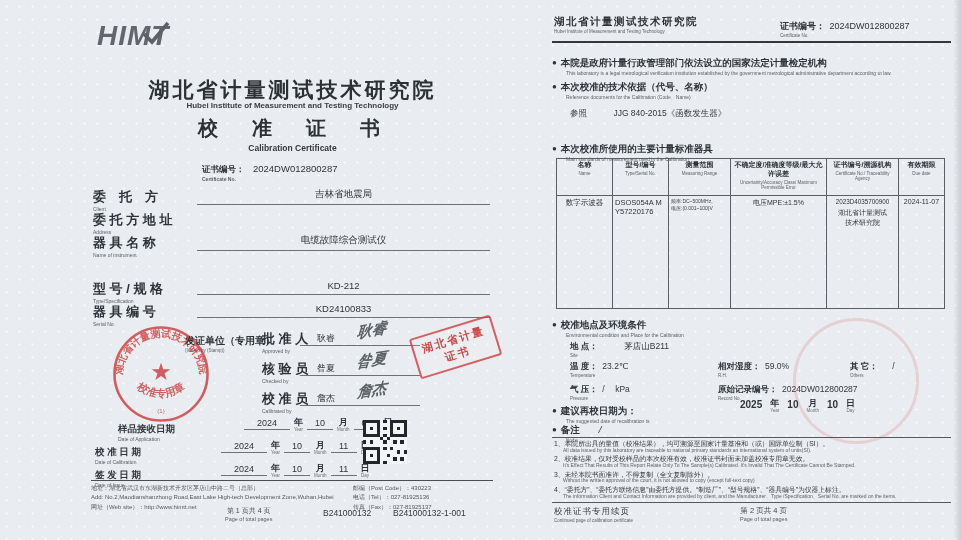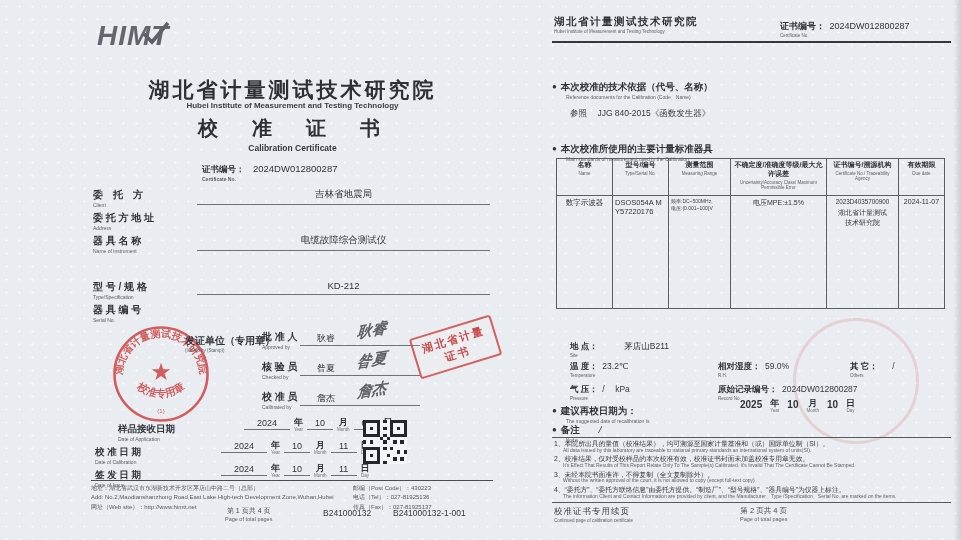--- a/index.html
+++ b/index.html
@@ -18,21 +18,21 @@
     background:linear-gradient(to right,rgba(120,130,140,0),rgba(120,130,140,.28));}
   
   .cnb{font-weight:700;color:#2f343a;}
   .enl{color:#5a5f65;}
   .center{text-align:center;width:100%;}
   
   .logo-wrap{font-style:italic;font-weight:900;font-size:28px;color:#63676d;letter-spacing:1px;}
   .logo-check{position:absolute;left:45px;top:1px;}
   .f-row{position:absolute;left:0;width:415px;height:22px;}
   .f-lab{position:absolute;left:8px;top:0;width:100px;}
-  .f-cn{font-size:10px;font-weight:700;color:#2f343a;white-space:nowrap;}
+  .f-cn{font-size:13px;font-weight:700;color:#2f343a;white-space:nowrap;}
   .f-en{font-size:5px;color:#5a5f65;margin-top:0px;}
   .f-val{position:absolute;left:112px;top:0;width:293px;text-align:center;
     font-size:9.5px;color:#2f343a;border-bottom:1px solid #6d7277;padding-bottom:3px;}
   .sig-row{position:absolute;left:0;width:415px;}
   .sig-line{position:absolute;left:215px;top:15px;width:120px;border-bottom:1px solid #6d7277;}
   .sig-script{display:inline-block;font-size:15px;font-weight:700;font-style:italic;
     color:#3b4046;opacity:.8;transform:rotate(-9deg) skewX(-14deg);}
   .date-row{position:absolute;left:10px;width:400px;display:flex;align-items:flex-start;}
   .dl{width:122px;}
   .dnum{text-align:center;border-bottom:1px solid #6d7277;font-size:9px;color:#2f343a;
@@ -114,20 +114,21 @@
         <div class="f-cn">型 号 / 规 格</div>
       <div class="f-en">Type/Specification</div>
       </div>
     <div class="f-val">KD-212</div>
   </div>
   <div class="f-row" style="top:303px;">
     <div class="f-lab">
         <div class="f-cn">器 具 编 号</div>
       <div class="f-en">Serial No.</div>
       </div>
+    <div class="f-val">KD24100833</div>
   </div>
 
   <svg class="abs" style="left:26px;top:324px;opacity:.88;" width="100" height="100" viewBox="0 0 100 100">
     <defs>
       <path id="arcTop" d="M11,52 a39,39 0 1,1 78,0.1" fill="none"></path>
       <path id="arcBot" d="M18,58 Q50,88 82,58" fill="none"></path>
     </defs>
     <circle cx="50" cy="50" r="46.5" fill="none" stroke="#cf4a4a" stroke-width="2.6"></circle>
     <text fill="#cf4a4a" font-size="10" font-weight="bold">
       <textPath href="#arcTop" startOffset="1">湖北省计量测试技术研究院</textPath>
@@ -297,27 +298,31 @@
     <div style="font-size:10.5px;font-weight:700;letter-spacing:1.5px;color:#2c3136;">湖北省计量测试技术研究院</div>
     <div class="r-h-en" style="font-size:4.5px;">Hubei Institute of Measurement and Testing Technology</div>
   </div>
   <div class="abs" style="left:240px;top:15px;">
     <span class="cnb" style="font-size:9px;">证书编号：</span>
     <span style="font-size:9px;color:#2f343a;">2024DW012800287</span>
     <div class="r-h-en" style="font-size:4.5px;">Certificate No.</div>
   </div>
   <div class="abs rule" style="left:12px;top:41px;width:399px;"></div>
 
+  <div class="abs" style="left:12px;top:52px;width:400px;">
+    <span class="bullet">●</span><span class="r-h-cn">本院是政府计量行政管理部门依法设立的国家法定计量检定机构</span>
+    <div class="r-h-en" style="margin-left:14px;">This laboratory is a legal metrological verification institution established by the government metrological administrative department according to law.</div>
+  </div>
 
   <div class="abs" style="left:12px;top:76px;width:400px;">
     <span class="bullet">●</span><span class="r-h-cn">本次校准的技术依据（代号、名称）</span>
     <div class="r-h-en" style="margin-left:14px;">Reference documents for the Calibration (Code、Name)</div>
     <div style="margin-left:18px;margin-top:8px;font-size:8.5px;color:#33383d;">
       <span>参照</span>
-      <span style="margin-left:8px;text-align:right;">JJG 840-2015《函数发生器》</span>
+      <span style="margin-left:24px;text-align:right;">JJG 840-2015《函数发生器》</span>
     </div>
   </div>
 
   <div class="abs" style="left:12px;top:138px;width:400px;">
     <span class="bullet">●</span><span class="r-h-cn">本次校准所使用的主要计量标准器具</span>
     <div class="r-h-en" style="margin-left:14px;">Main standards of measurement used in the Calibration</div>
   </div>
 
   <table class="std abs" style="left:16px;top:158px;width:370px;">
     <colgroup>
@@ -376,20 +381,24 @@
           </td>
       <td>
             <div class="td-main" style="font-size:7px;">2024-11-07</div>
           </td>
     </tr>
   </tbody>
     </table>
 
   <div class="faint-ring"></div>
 
+  <div class="abs" style="left:12px;top:314px;width:400px;">
+    <span class="bullet">●</span><span class="r-h-cn">校准地点及环境条件</span>
+    <div class="r-h-en" style="margin-left:14px;">Environmental condition and Place for the Calibration</div>
+  </div>
   <div class="abs" style="left:30px;top:335px;">
     <span class="env-lab">地 点：</span>
     <span class="env-val" style="margin-left:22px;">茅店山B211</span>
     <div class="env-en">Site</div>
   </div>
   <div class="abs" style="left:30px;top:355px;">
     <span class="env-lab">温 度：</span>
     <span class="env-val">23.2℃</span>
     <div class="env-en">Temperature</div>
   </div>

